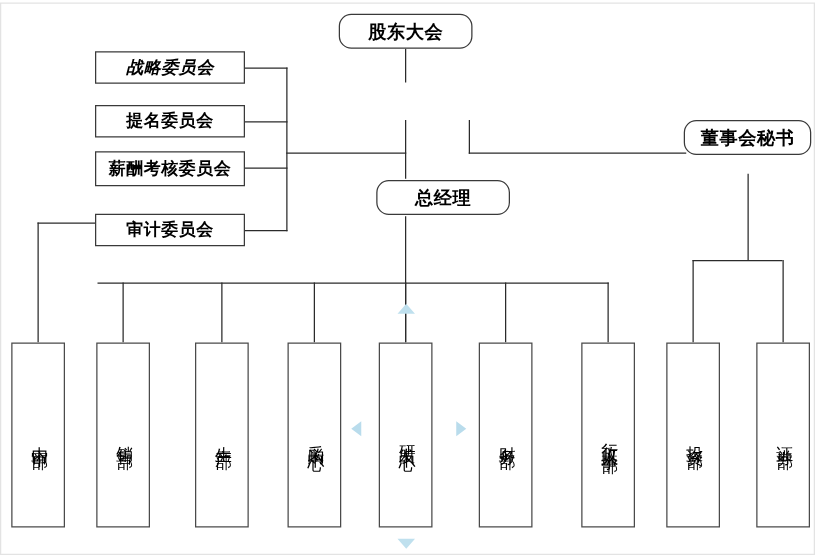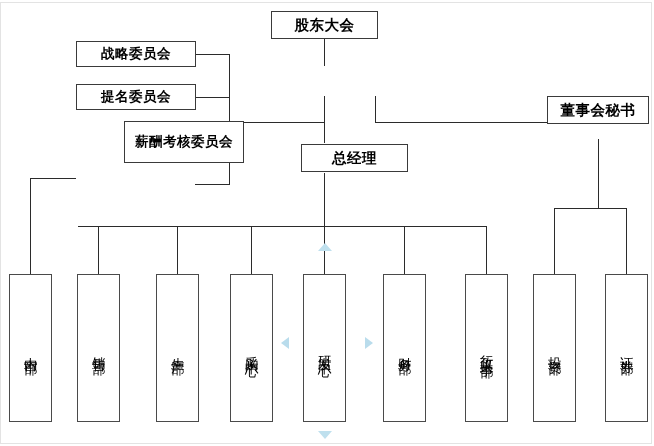--- a/index.html
+++ b/index.html
@@ -30,20 +30,21 @@
     display:flex;
     align-items:center;
     justify-content:center;
     color:#000000;
     font-weight:700;
     z-index:5;
   }
   .node.top{
     font-size:14.5px;
     letter-spacing:0.5px;
+    border-radius:10px;
   }
   .node.committee{
     font-size:13.5px;
     letter-spacing:0.5px;
   }
   .node.dept{
     border:1.4px solid #4a4a4a;
     font-size:13.5px;
     font-weight:400;
     writing-mode:vertical-rl;
@@ -134,32 +135,35 @@
 
 
   <div class="node top" style="left:271px;top:144px;width:107px;height:28px;margin-left:30px;">
     <span>总经理</span>
   </div>
 
   <div class="node top" style="left:547px;top:96px;width:102px;height:28px;align-items:center;">
     <span>董事会秘书</span>
   </div>
 
-  <div class="node committee" style="left:76px;top:41px;width:120px;height:26px;">
+  <div class="node committee" style="left:76px;top:41px;width:120px;height:26px;font-style:italic;">
     <span>战略委员会</span>
   </div>
 
   <div class="node committee" style="left:76px;top:84px;width:120px;height:26px;">
     <span>提名委员会</span>
   </div>
 
-  <div class="node committee" style="left:76px;top:121px;width:120px;height:42px;margin-left:48px;">
+  <div class="node committee" style="left:76px;top:121px;width:120px;height:28px;">
     <span>薪酬考核委员会</span>
   </div>
 
+  <div class="node committee" style="left:76px;top:171px;width:120px;height:26px;">
+    <span>审计委员会</span>
+  </div>
 
   <div class="node dept" style="left:9px;top:274px;width:43px;height:148px;">
     <span>内审部</span>
   </div>
 
   <div class="node dept" style="left:77px;top:274px;width:43px;height:148px;">
     <span>销售部</span>
   </div>
 
   <div class="node dept" style="left:156px;top:274px;width:43px;height:148px;">

